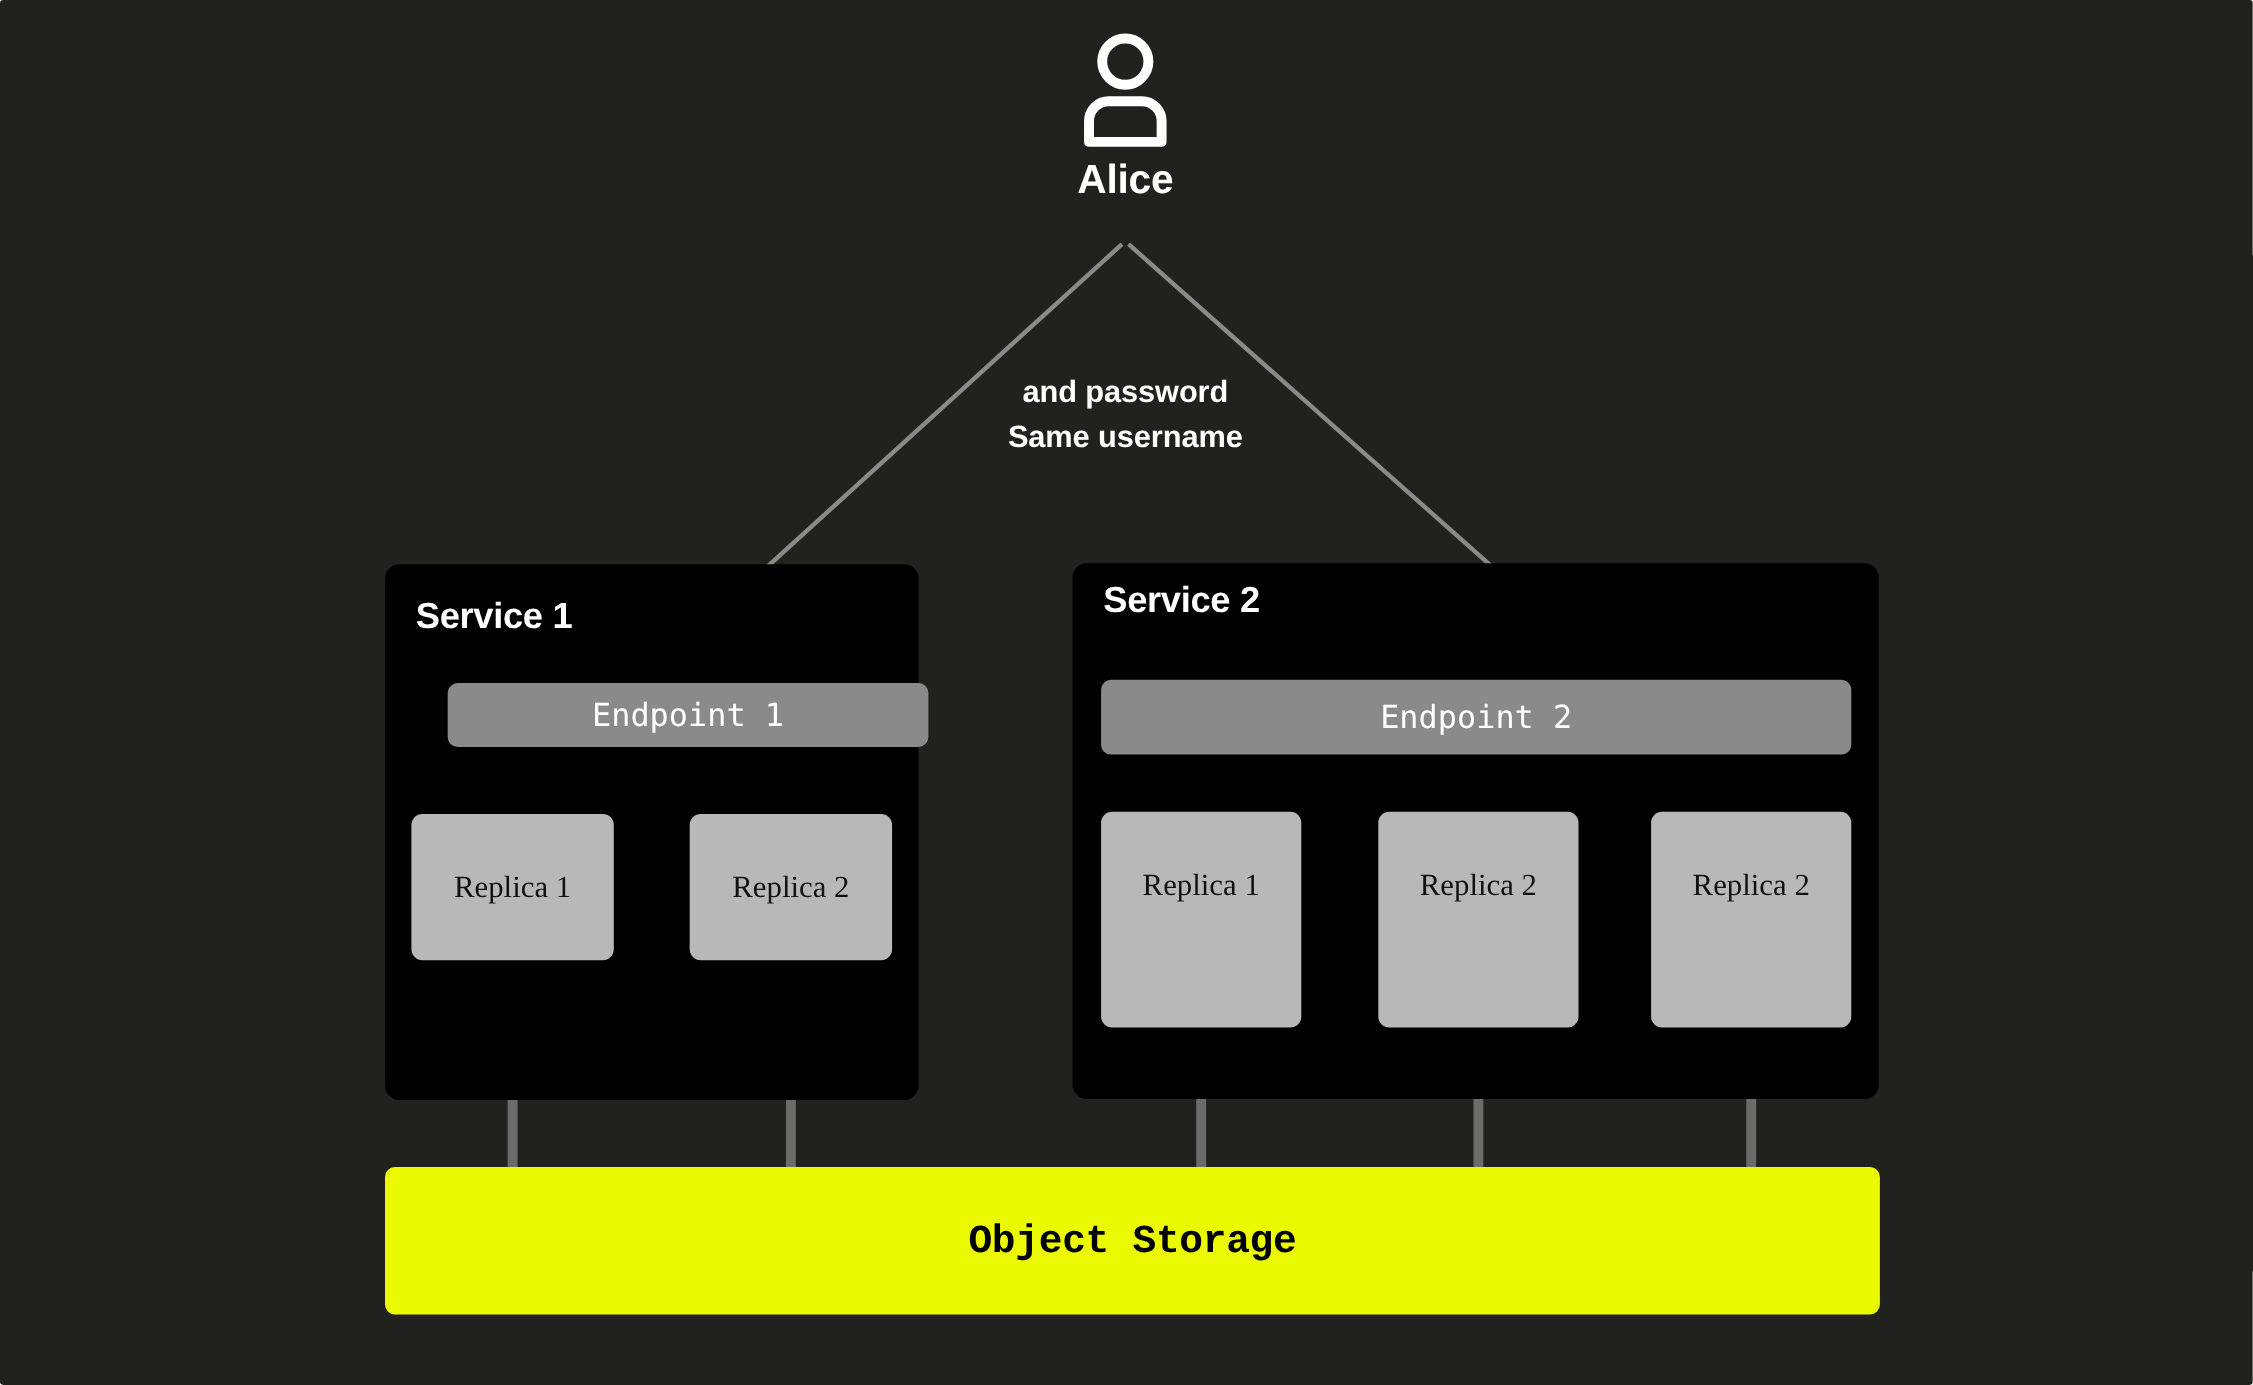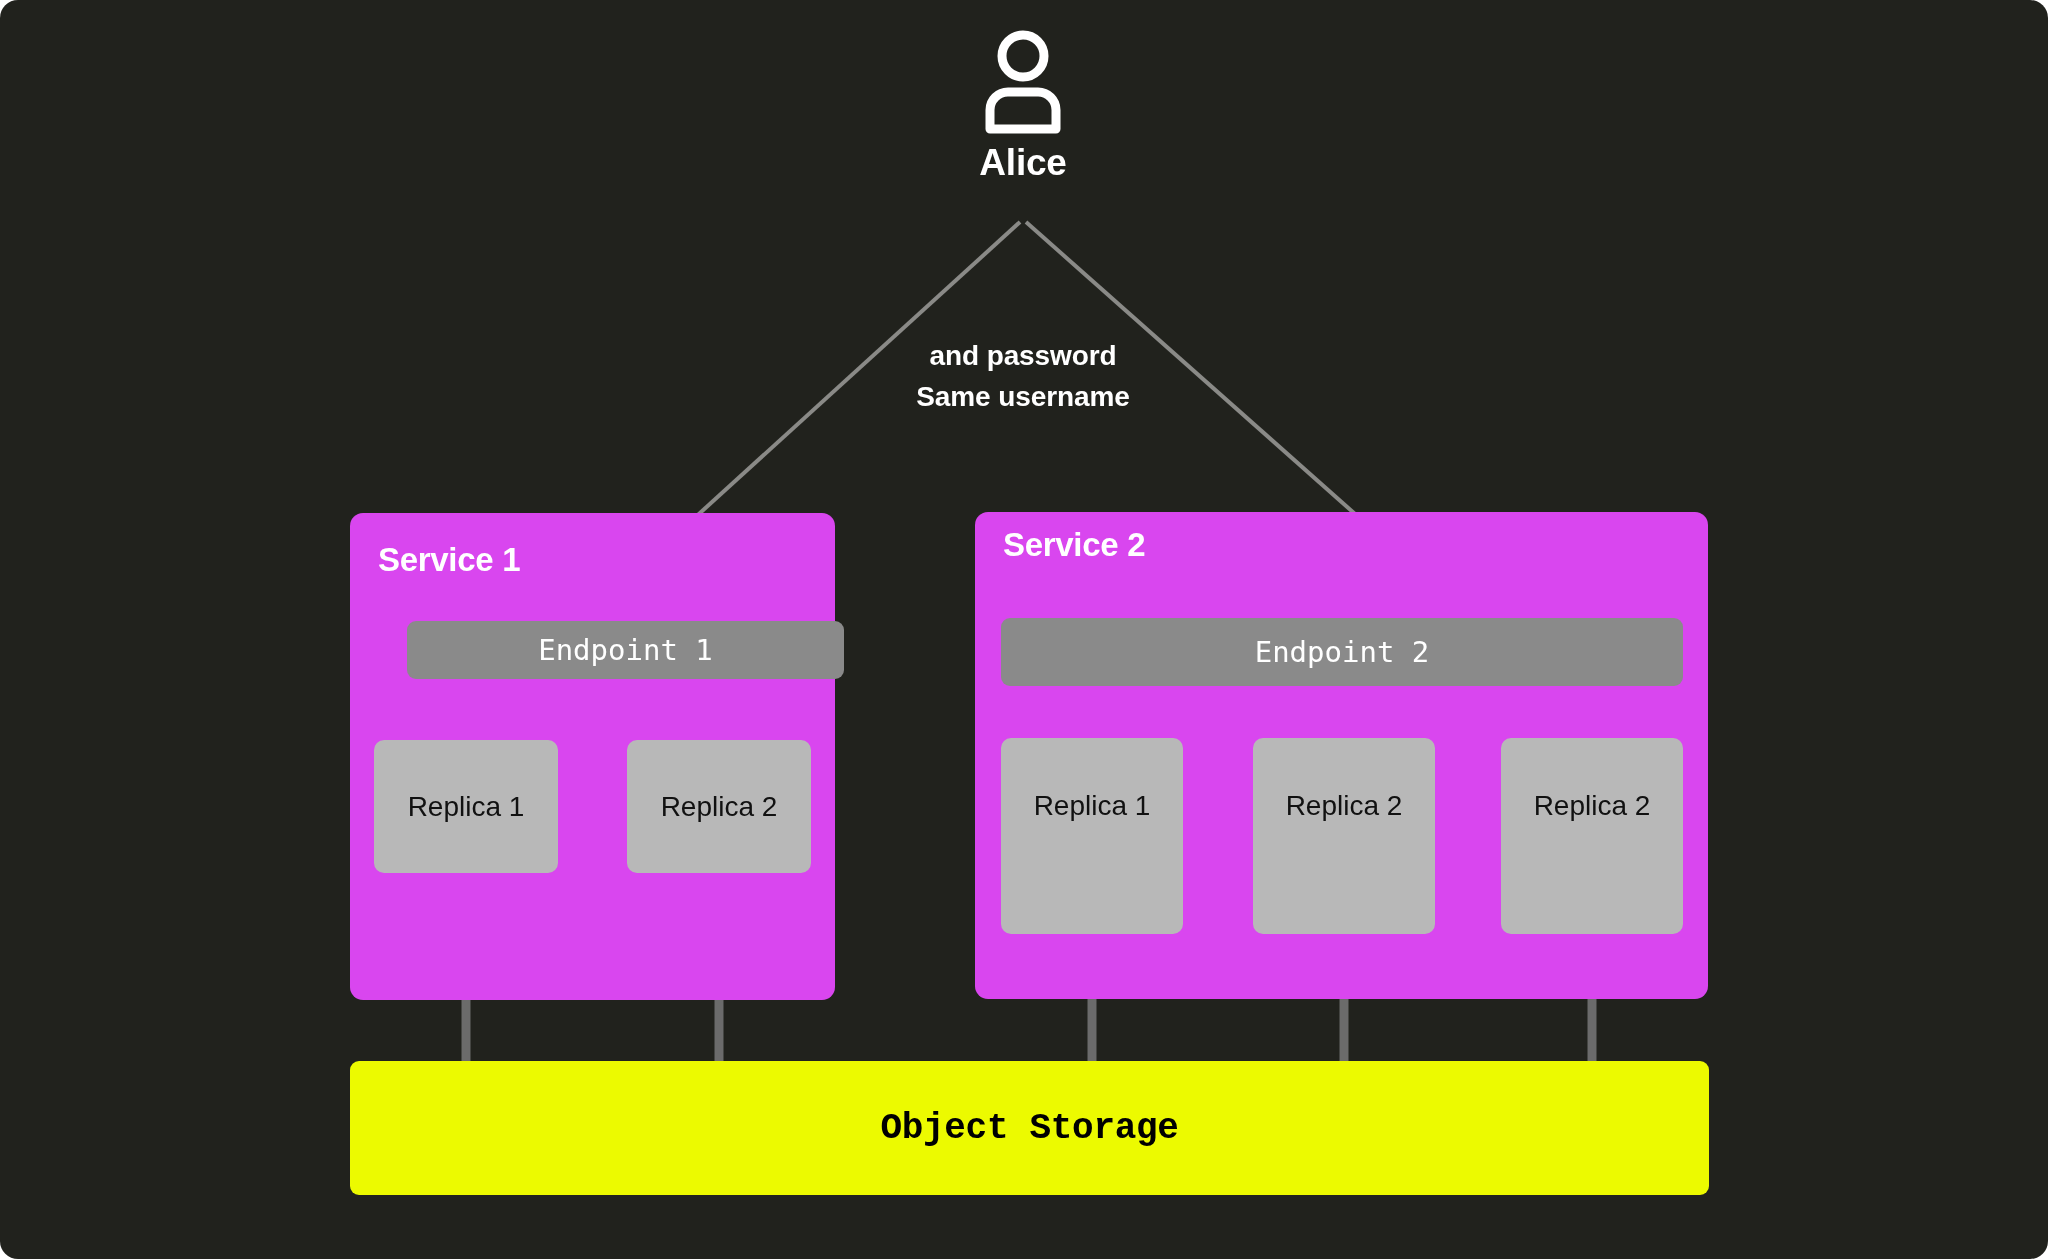--- a/index.html
+++ b/index.html
@@ -12,21 +12,21 @@
     height: 1259px;
     font-family: "Liberation Sans", sans-serif;
     overflow: hidden;
   }
 
   #canvas {
     position: relative;
     width: 2048px;
     height: 1259px;
     background: #21221d;
-    border-radius: 18px;
+    border-radius: 3px;
     overflow: hidden;
   }
 
   #wire-layer {
     position: absolute;
     left: 0;
     top: 0;
     width: 2048px;
     height: 1259px;
     pointer-events: none;
@@ -63,21 +63,21 @@
     color: #ffffff;
     font-size: 28px;
     font-weight: bold;
     line-height: 41px;
     letter-spacing: -0.1px;
   }
 
   
   .service-panel {
     position: absolute;
-    background: #d946ef;
+    background: #000000;
     border-radius: 13px;
   }
   #service-panel-1 { left: 350px; top: 513px; width: 485px; height: 487px; }
   #service-panel-2 { left: 975px; top: 512px; width: 733px; height: 487px; }
 
   .service-title {
     position: absolute;
     left: 28px;
     color: #ffffff;
     font-size: 33px;
@@ -101,21 +101,21 @@
     letter-spacing: 0px;
   }
   #service-panel-1 .endpoint-bar { left: 24px; top: 108px; width: 437px; height: 58px; margin-left: 33px; }
   #service-panel-2 .endpoint-bar { left: 26px; top: 106px; width: 682px; height: 68px; }
 
   .replica-box {
     position: absolute;
     background: #b8b8b8;
     border-radius: 10px;
     color: #111111;
-    font-family: Liberation Sans, sans-serif;
+    font-family: Liberation Serif, serif;
     font-size: 28px;
     display: flex;
     justify-content: center;
   }
   .replica-box.size-short {
     height: 133px;
     align-items: center;
   }
   .replica-box.size-tall {
     height: 196px;

